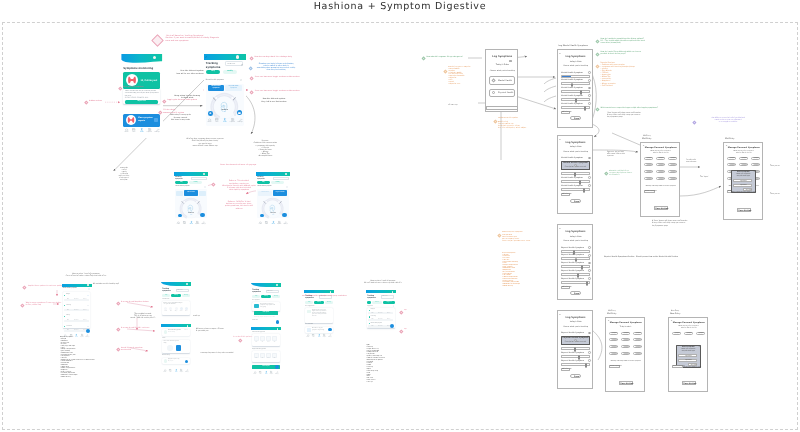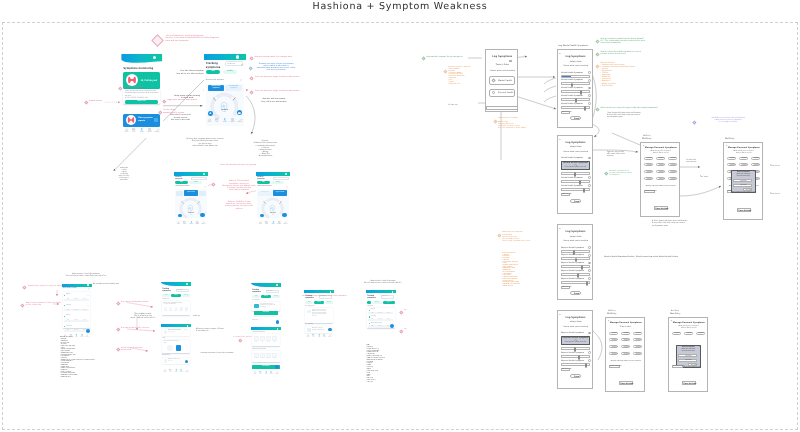--- a/index.html
+++ b/index.html
@@ -38,21 +38,21 @@
   .ann{position:absolute;font-family:"DejaVu Sans",sans-serif;white-space:pre;}
   .dia{position:absolute;transform:rotate(45deg);box-sizing:border-box;}
   svg{display:block;}
   .navrow svg{overflow:visible}
   #conn{position:absolute;left:0;top:0;width:800px;height:432px;pointer-events:none;}
 </style>
 </head>
 <body>
 
 <div id="board">
-  <div id="title" class="abs">Hashiona + Symptom Weakness</div>
+  <div id="title" class="abs">Hashiona + Symptom Digestive</div>
   <div id="frame" class="abs"></div>
   <svg id="conn">
       <defs>
         <marker id="ar" markerWidth="7" markerHeight="7" refX="5.4" refY="2.6" orient="auto">
           <path d="M0 0 L5.6 2.6 L0 5.2 z" fill="#6e6e6e"></path>
         </marker>
         <marker id="arp" markerWidth="7" markerHeight="7" refX="5.4" refY="2.6" orient="auto">
           <path d="M0 0 L5.6 2.6 L0 5.2 z" fill="#e4758f"></path>
         </marker>
       </defs>

